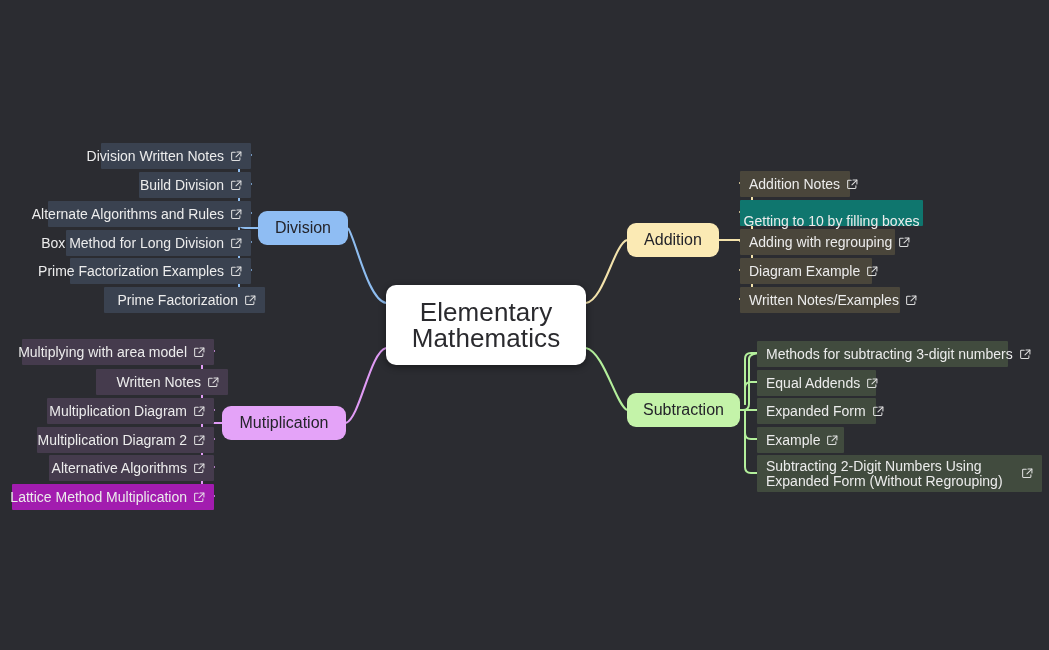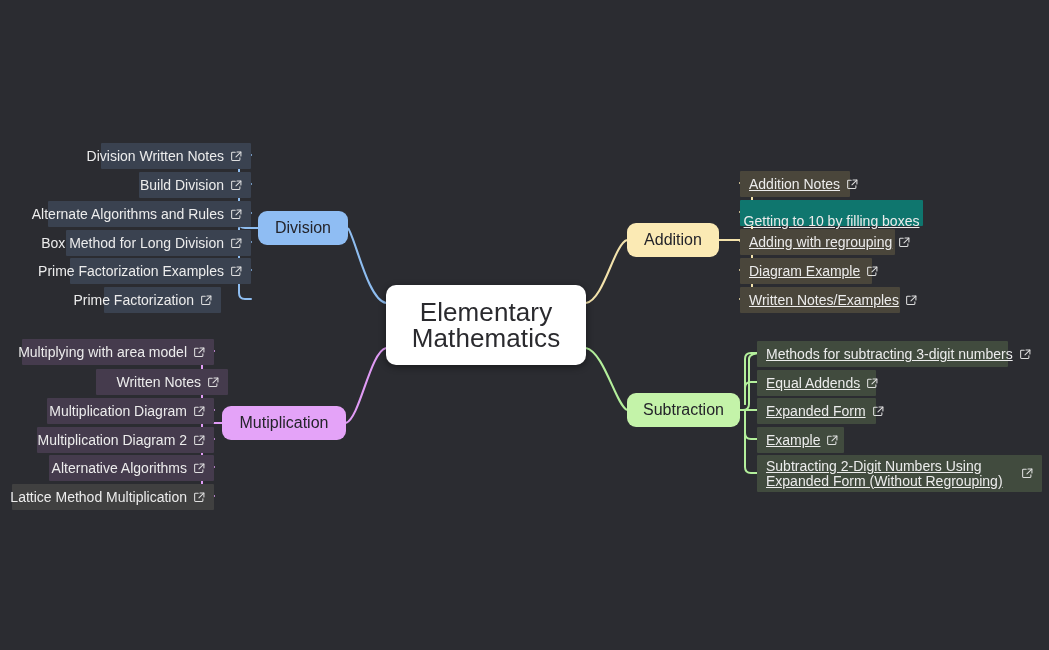--- a/index.html
+++ b/index.html
@@ -91,21 +91,21 @@
     justify-content: center;
     width: 11px;
     height: 11px;
     opacity: .92;
   }
   .leaf .ext svg { display: block; }
 
   
   .leaf.r { justify-content: flex-end; }
   .leaf.r .leaf-text { flex: 0 0 auto; }
-  .leaf.l { justify-content: flex-start; text-decoration: underline; }
+  .leaf.l { justify-content: flex-start; }
   .leaf.l .leaf-text { flex: 0 0 auto; }
 </style>
 </head>
 <body>
 
 <div id="canvas">
 
   <svg id="wires" width="1049" height="650" viewBox="0 0 1049 650" xmlns="http://www.w3.org/2000/svg" fill="none">
 
     <path d="M386 303 C 368 300, 356 240, 348 228" stroke="#8ebdf0" stroke-width="2.1" fill="none"></path>
@@ -210,21 +210,21 @@
     <span class="leaf-text">Prime Factorization Examples</span>
     <span class="ext">
         <svg width="11" height="11" viewBox="0 0 12 12">
           <path d="M4.6 1.3H1.6a.9.9 0 0 0-.9.9v7.2a.9.9 0 0 0 .9.9h7.2a.9.9 0 0 0 .9-.9V7.3" stroke="#ececec" stroke-width="1.15" fill="none" stroke-linecap="round"></path>
           <path d="M6.5 1.1h4.3v4.3" stroke="#ececec" stroke-width="1.15" fill="none" stroke-linecap="round" stroke-linejoin="round"></path>
           <path d="M10.7 1.2 5.4 6.5" stroke="#ececec" stroke-width="1.15" fill="none" stroke-linecap="round"></path>
         </svg>
       </span>
   </div>
 
-  <div class="node leaf r" style="left:104px; top:287px; width:117px; background:#3a4250;">
+  <div class="node leaf r" style="left:104px; top:287px; width:161px; background:#3a4250;">
     <span class="leaf-text">Prime Factorization</span>
     <span class="ext">
         <svg width="11" height="11" viewBox="0 0 12 12">
           <path d="M4.6 1.3H1.6a.9.9 0 0 0-.9.9v7.2a.9.9 0 0 0 .9.9h7.2a.9.9 0 0 0 .9-.9V7.3" stroke="#ececec" stroke-width="1.15" fill="none" stroke-linecap="round"></path>
           <path d="M6.5 1.1h4.3v4.3" stroke="#ececec" stroke-width="1.15" fill="none" stroke-linecap="round" stroke-linejoin="round"></path>
           <path d="M10.7 1.2 5.4 6.5" stroke="#ececec" stroke-width="1.15" fill="none" stroke-linecap="round"></path>
         </svg>
       </span>
   </div>
 
@@ -276,21 +276,21 @@
     <span class="leaf-text">Alternative Algorithms</span>
     <span class="ext">
         <svg width="11" height="11" viewBox="0 0 12 12">
           <path d="M4.6 1.3H1.6a.9.9 0 0 0-.9.9v7.2a.9.9 0 0 0 .9.9h7.2a.9.9 0 0 0 .9-.9V7.3" stroke="#ececec" stroke-width="1.15" fill="none" stroke-linecap="round"></path>
           <path d="M6.5 1.1h4.3v4.3" stroke="#ececec" stroke-width="1.15" fill="none" stroke-linecap="round" stroke-linejoin="round"></path>
           <path d="M10.7 1.2 5.4 6.5" stroke="#ececec" stroke-width="1.15" fill="none" stroke-linecap="round"></path>
         </svg>
       </span>
   </div>
 
-  <div class="node leaf r" style="left:12px; top:484px; width:202px; background:#404040;">
+  <div class="node leaf r" style="left:12px; top:484px; width:202px; background:#a21caf;">
     <span class="leaf-text">Lattice Method Multiplication</span>
     <span class="ext">
         <svg width="11" height="11" viewBox="0 0 12 12">
           <path d="M4.6 1.3H1.6a.9.9 0 0 0-.9.9v7.2a.9.9 0 0 0 .9.9h7.2a.9.9 0 0 0 .9-.9V7.3" stroke="#ececec" stroke-width="1.15" fill="none" stroke-linecap="round"></path>
           <path d="M6.5 1.1h4.3v4.3" stroke="#ececec" stroke-width="1.15" fill="none" stroke-linecap="round" stroke-linejoin="round"></path>
           <path d="M10.7 1.2 5.4 6.5" stroke="#ececec" stroke-width="1.15" fill="none" stroke-linecap="round"></path>
         </svg>
       </span>
   </div>
 

